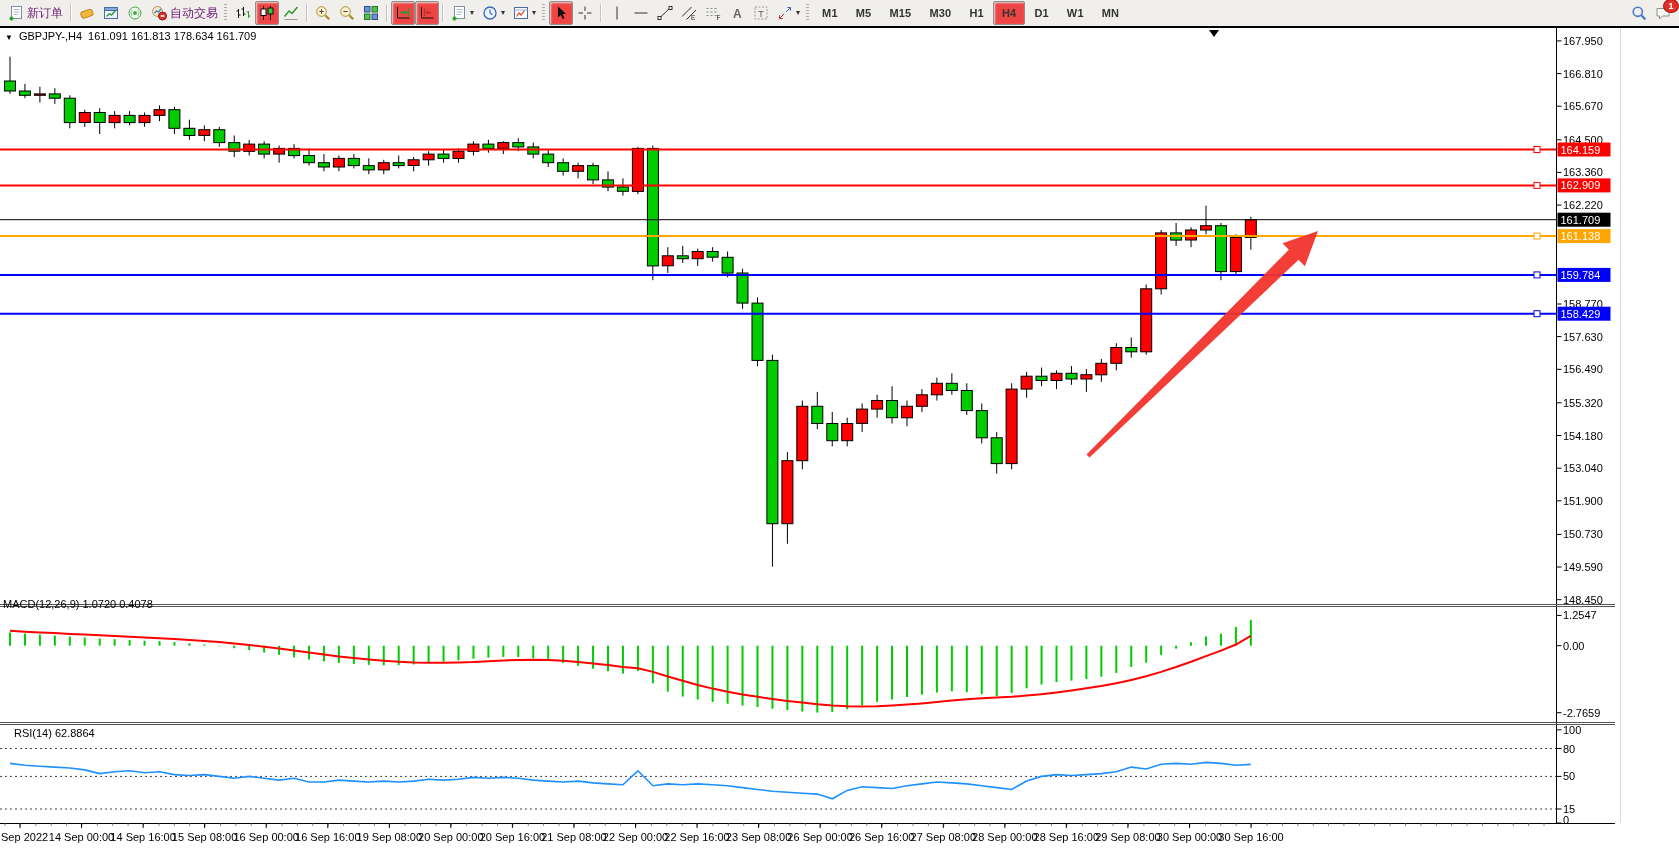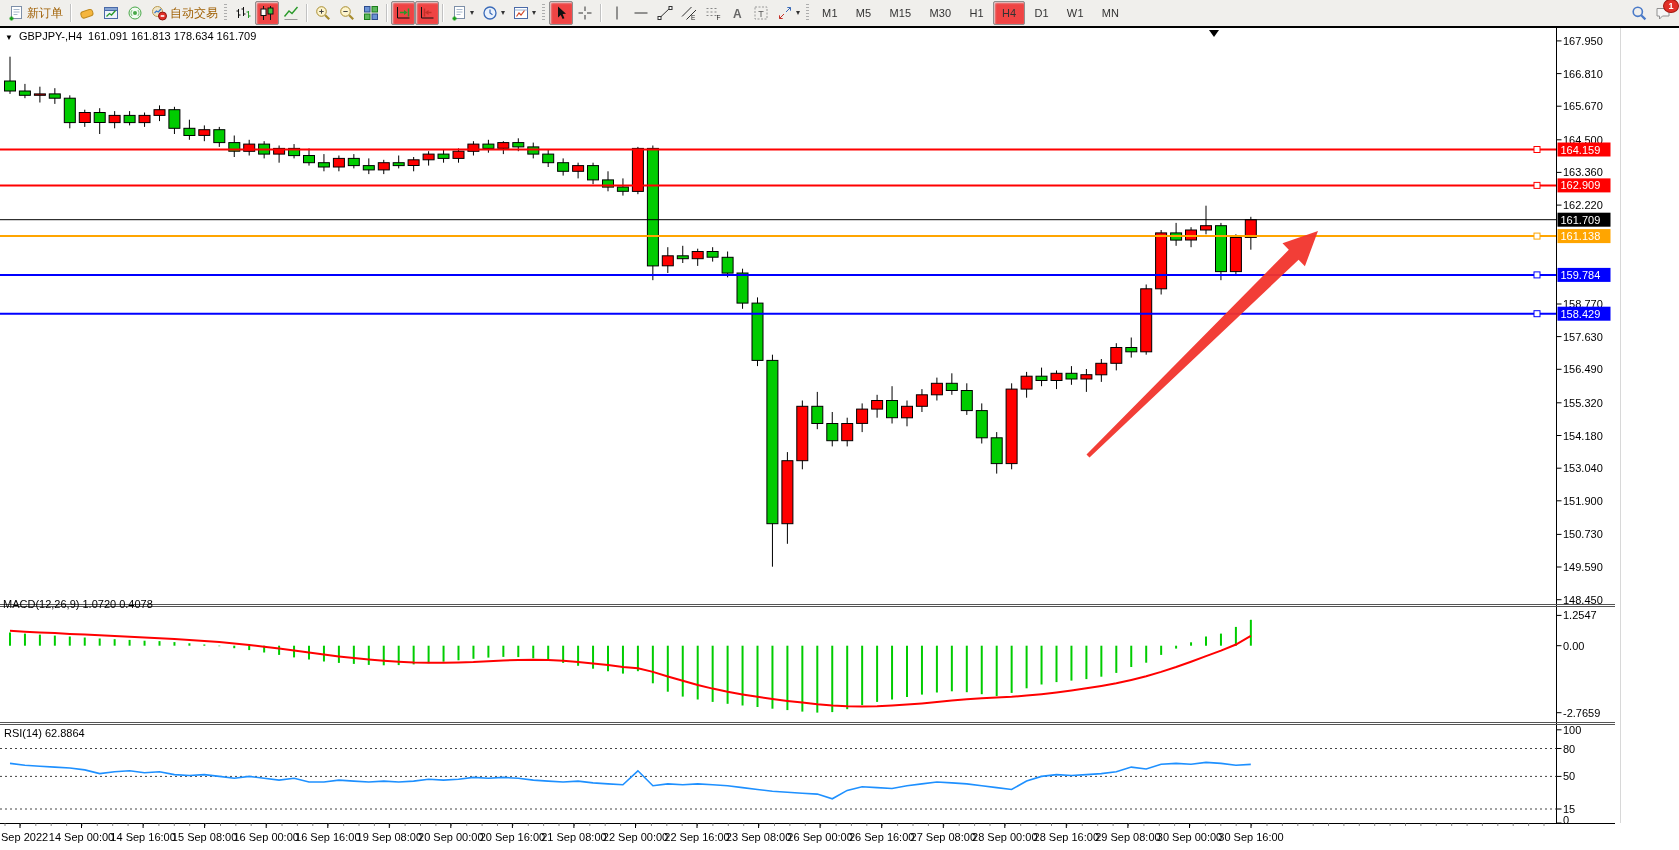--- a/index.html
+++ b/index.html
@@ -4,37 +4,37 @@
 <style>
   html,body{margin:0;padding:0}
   body{width:1679px;height:850px;position:relative;overflow:hidden;background:#fff;
        font-family:"Liberation Sans",sans-serif;-webkit-font-smoothing:antialiased}
   #toolbar{position:absolute;top:0;left:0;width:1679px;height:26px;background:#f0efec;
            display:flex;align-items:center;padding:0 4px;box-sizing:border-box;z-index:5}
   .tbtn{display:inline-flex;align-items:center;gap:3px;height:22px;padding:0 3px;
         border:1px solid transparent;border-radius:2px;cursor:default;flex:0 0 auto}
   .tbtn.pressed{border-color:#8f8f8f;background:#ef4444;box-shadow:inset 1px 1px 2px #ddd}
   .tbtn svg{display:block}
-  .tlabel{font-size:12px;color:#a16207;white-space:nowrap}
-  .tf{font-size:11px;font-weight:400;color:#333;padding:0 5px;letter-spacing:.2px}
+  .tlabel{font-size:12px;color:#701a75;white-space:nowrap}
+  .tf{font-size:11px;font-weight:700;color:#333;padding:0 5px;letter-spacing:.2px}
   .tsep{width:1px;height:18px;background:#c2c2c2;border-right:1px solid #fff;margin:0 3px;flex:0 0 auto}
   .grip{width:3px;height:18px;margin:0 4px 0 2px;flex:0 0 auto;
         background-image:repeating-linear-gradient(180deg,#adadad 0 1px,transparent 1px 3px)}
   .caret{font-size:8px;color:#333;line-height:1}
   .spacer{flex:1 1 auto}
   .chat-wrap{position:relative}
   .nbadge{position:absolute;top:-3px;right:-5px;min-width:12px;height:12px;border-radius:50%;
           background:#e23028;border:1px solid #a01810;color:#fff;font-size:9px;font-weight:700;
           display:flex;align-items:center;justify-content:center;padding:0 1px}
   #chart-svg{position:absolute;top:0;left:0;z-index:1}
   .overlay{position:absolute;font-size:11px;color:#000;z-index:3;white-space:pre}
   #chart-title{left:5px;top:30px;display:flex;gap:6px;align-items:center}
   #chart-title .tri{font-size:8px;position:relative;top:1px}
   #macd-label{left:3px;top:598px}
-  #rsi-label{left:4px;top:727px}
+  #rsi-label{left:14px;top:727px}
 </style>
 </head>
 <body>
 
 <div id="toolbar">
     <div class="tbtn">
       <span>
         <svg width="16" height="16" viewBox="0 0 16 16">
           <rect x="3.5" y="1.5" width="10" height="12" fill="#fff" stroke="#7d8fa8"></rect>
           <path d="M5.5 4.5h6M5.5 7h6M5.5 9.5h4" stroke="#a8b8cc" fill="none"></path>

